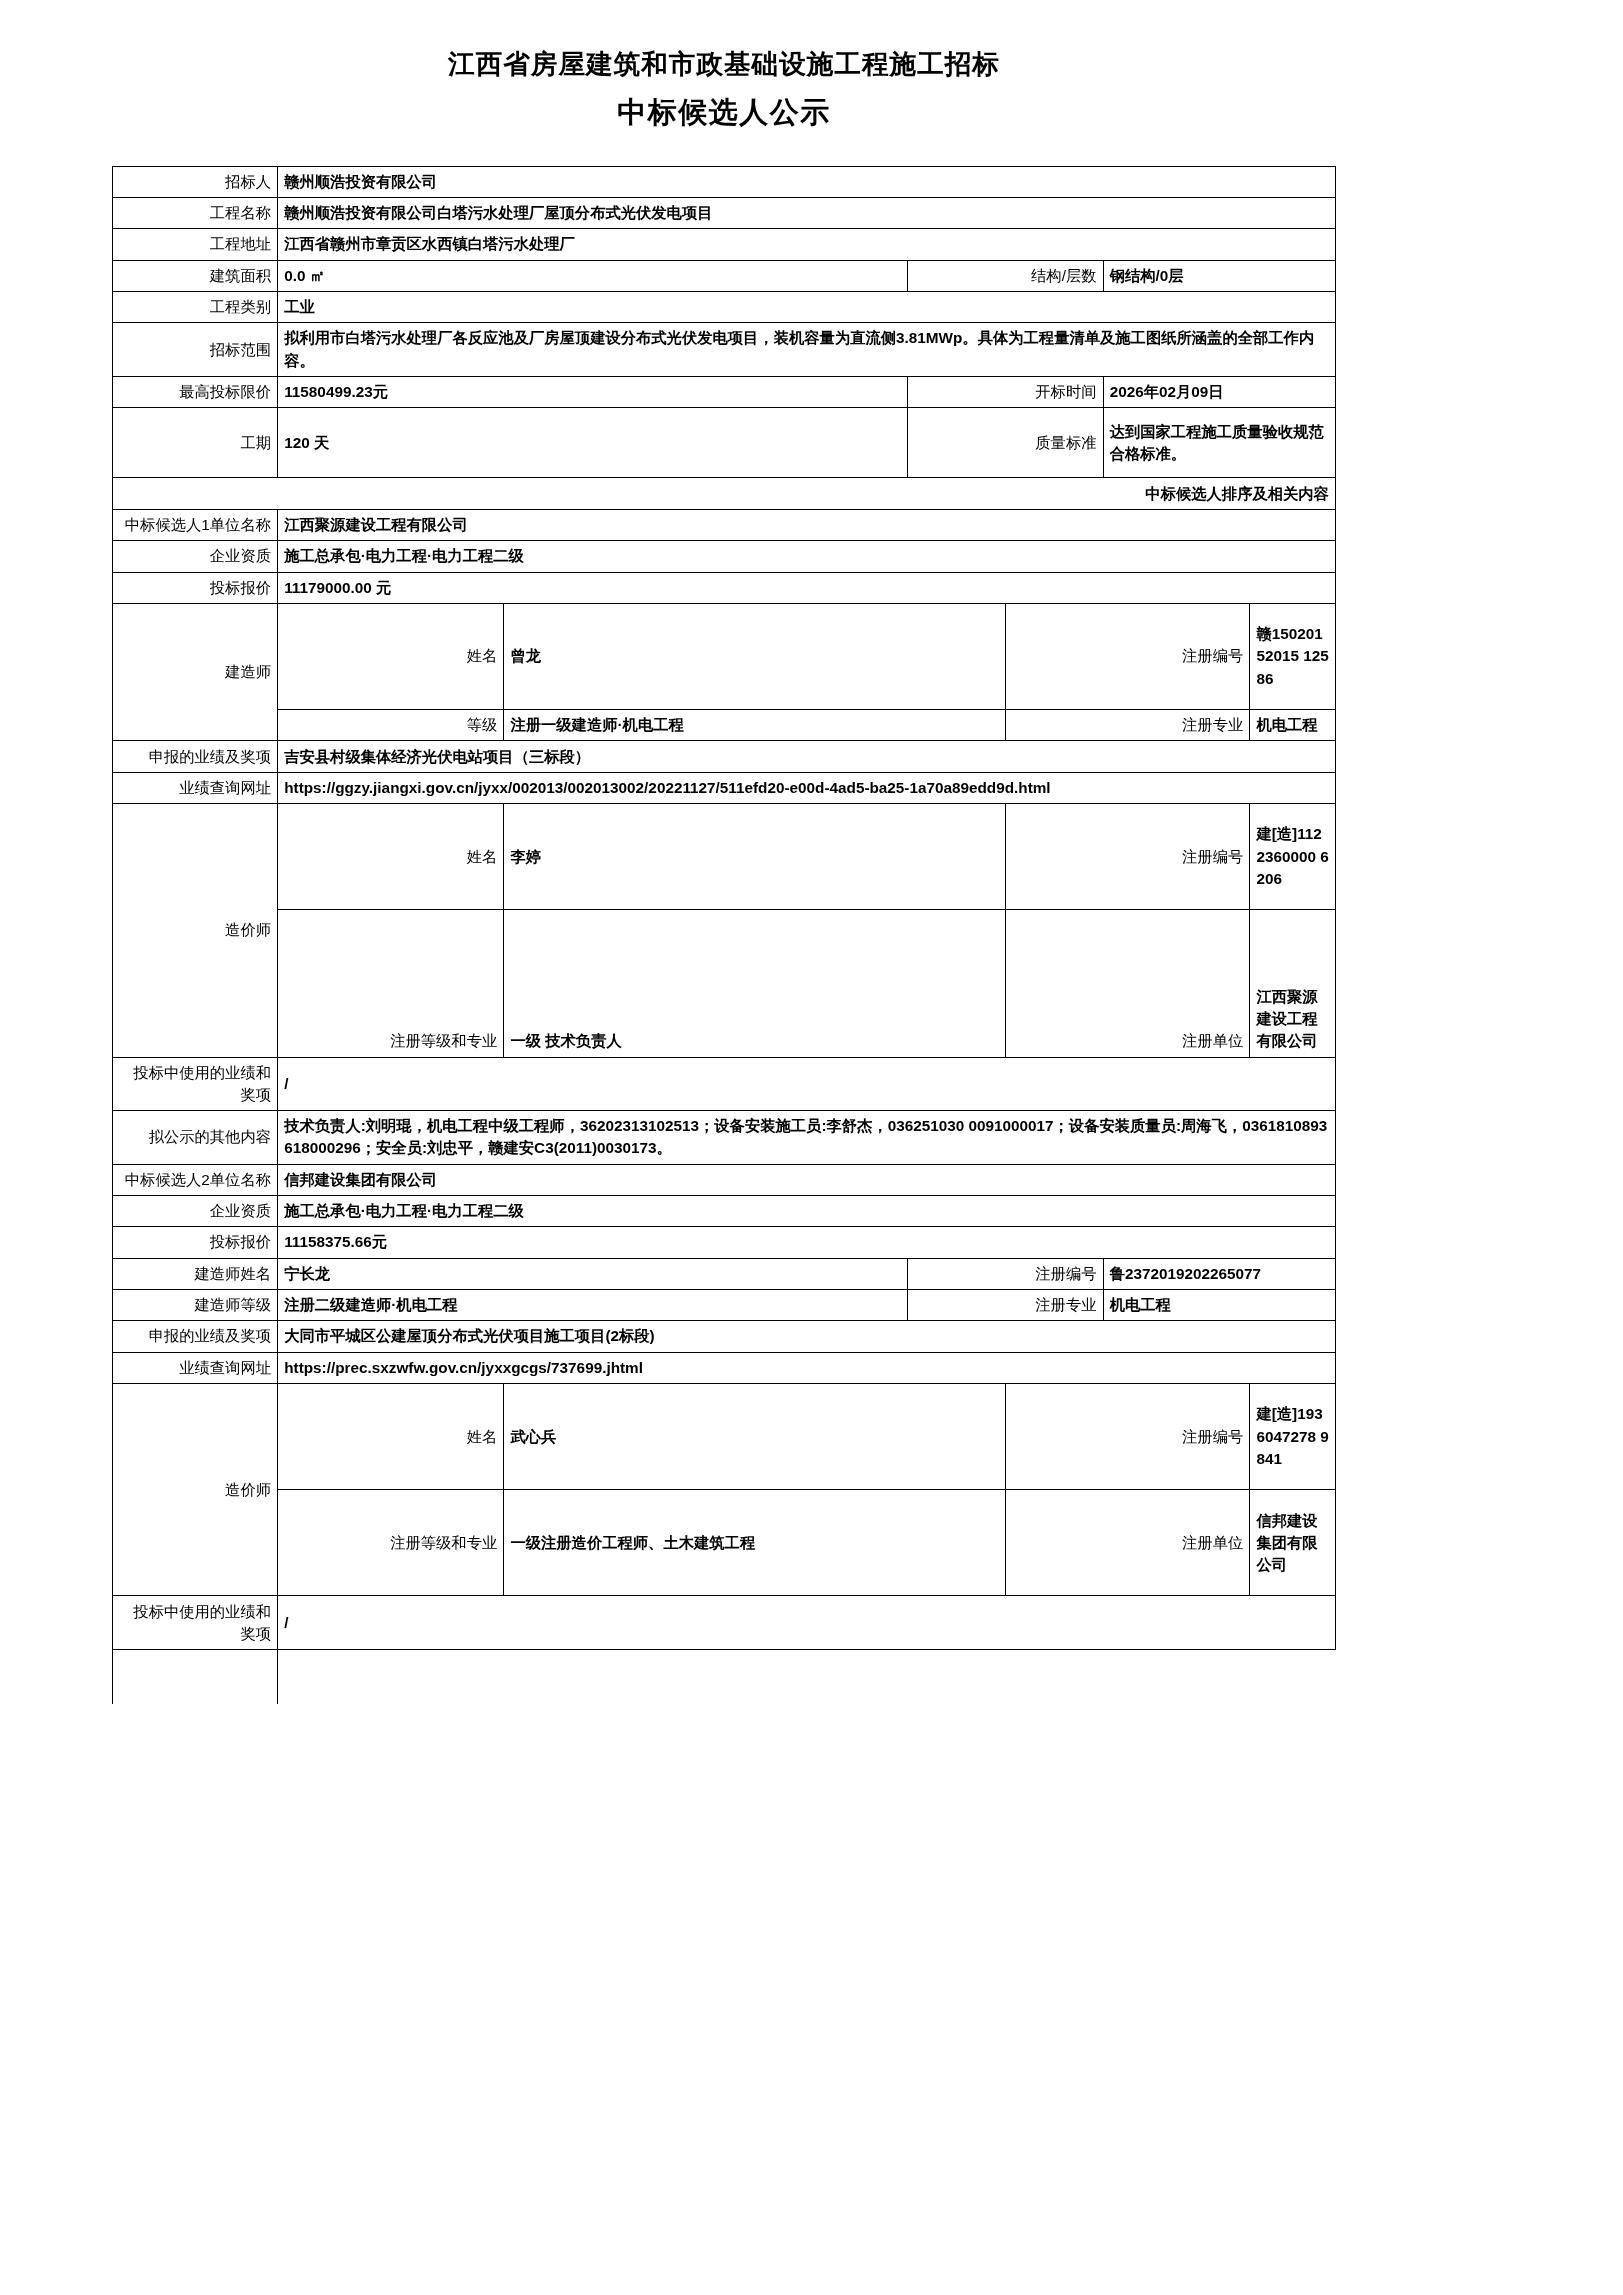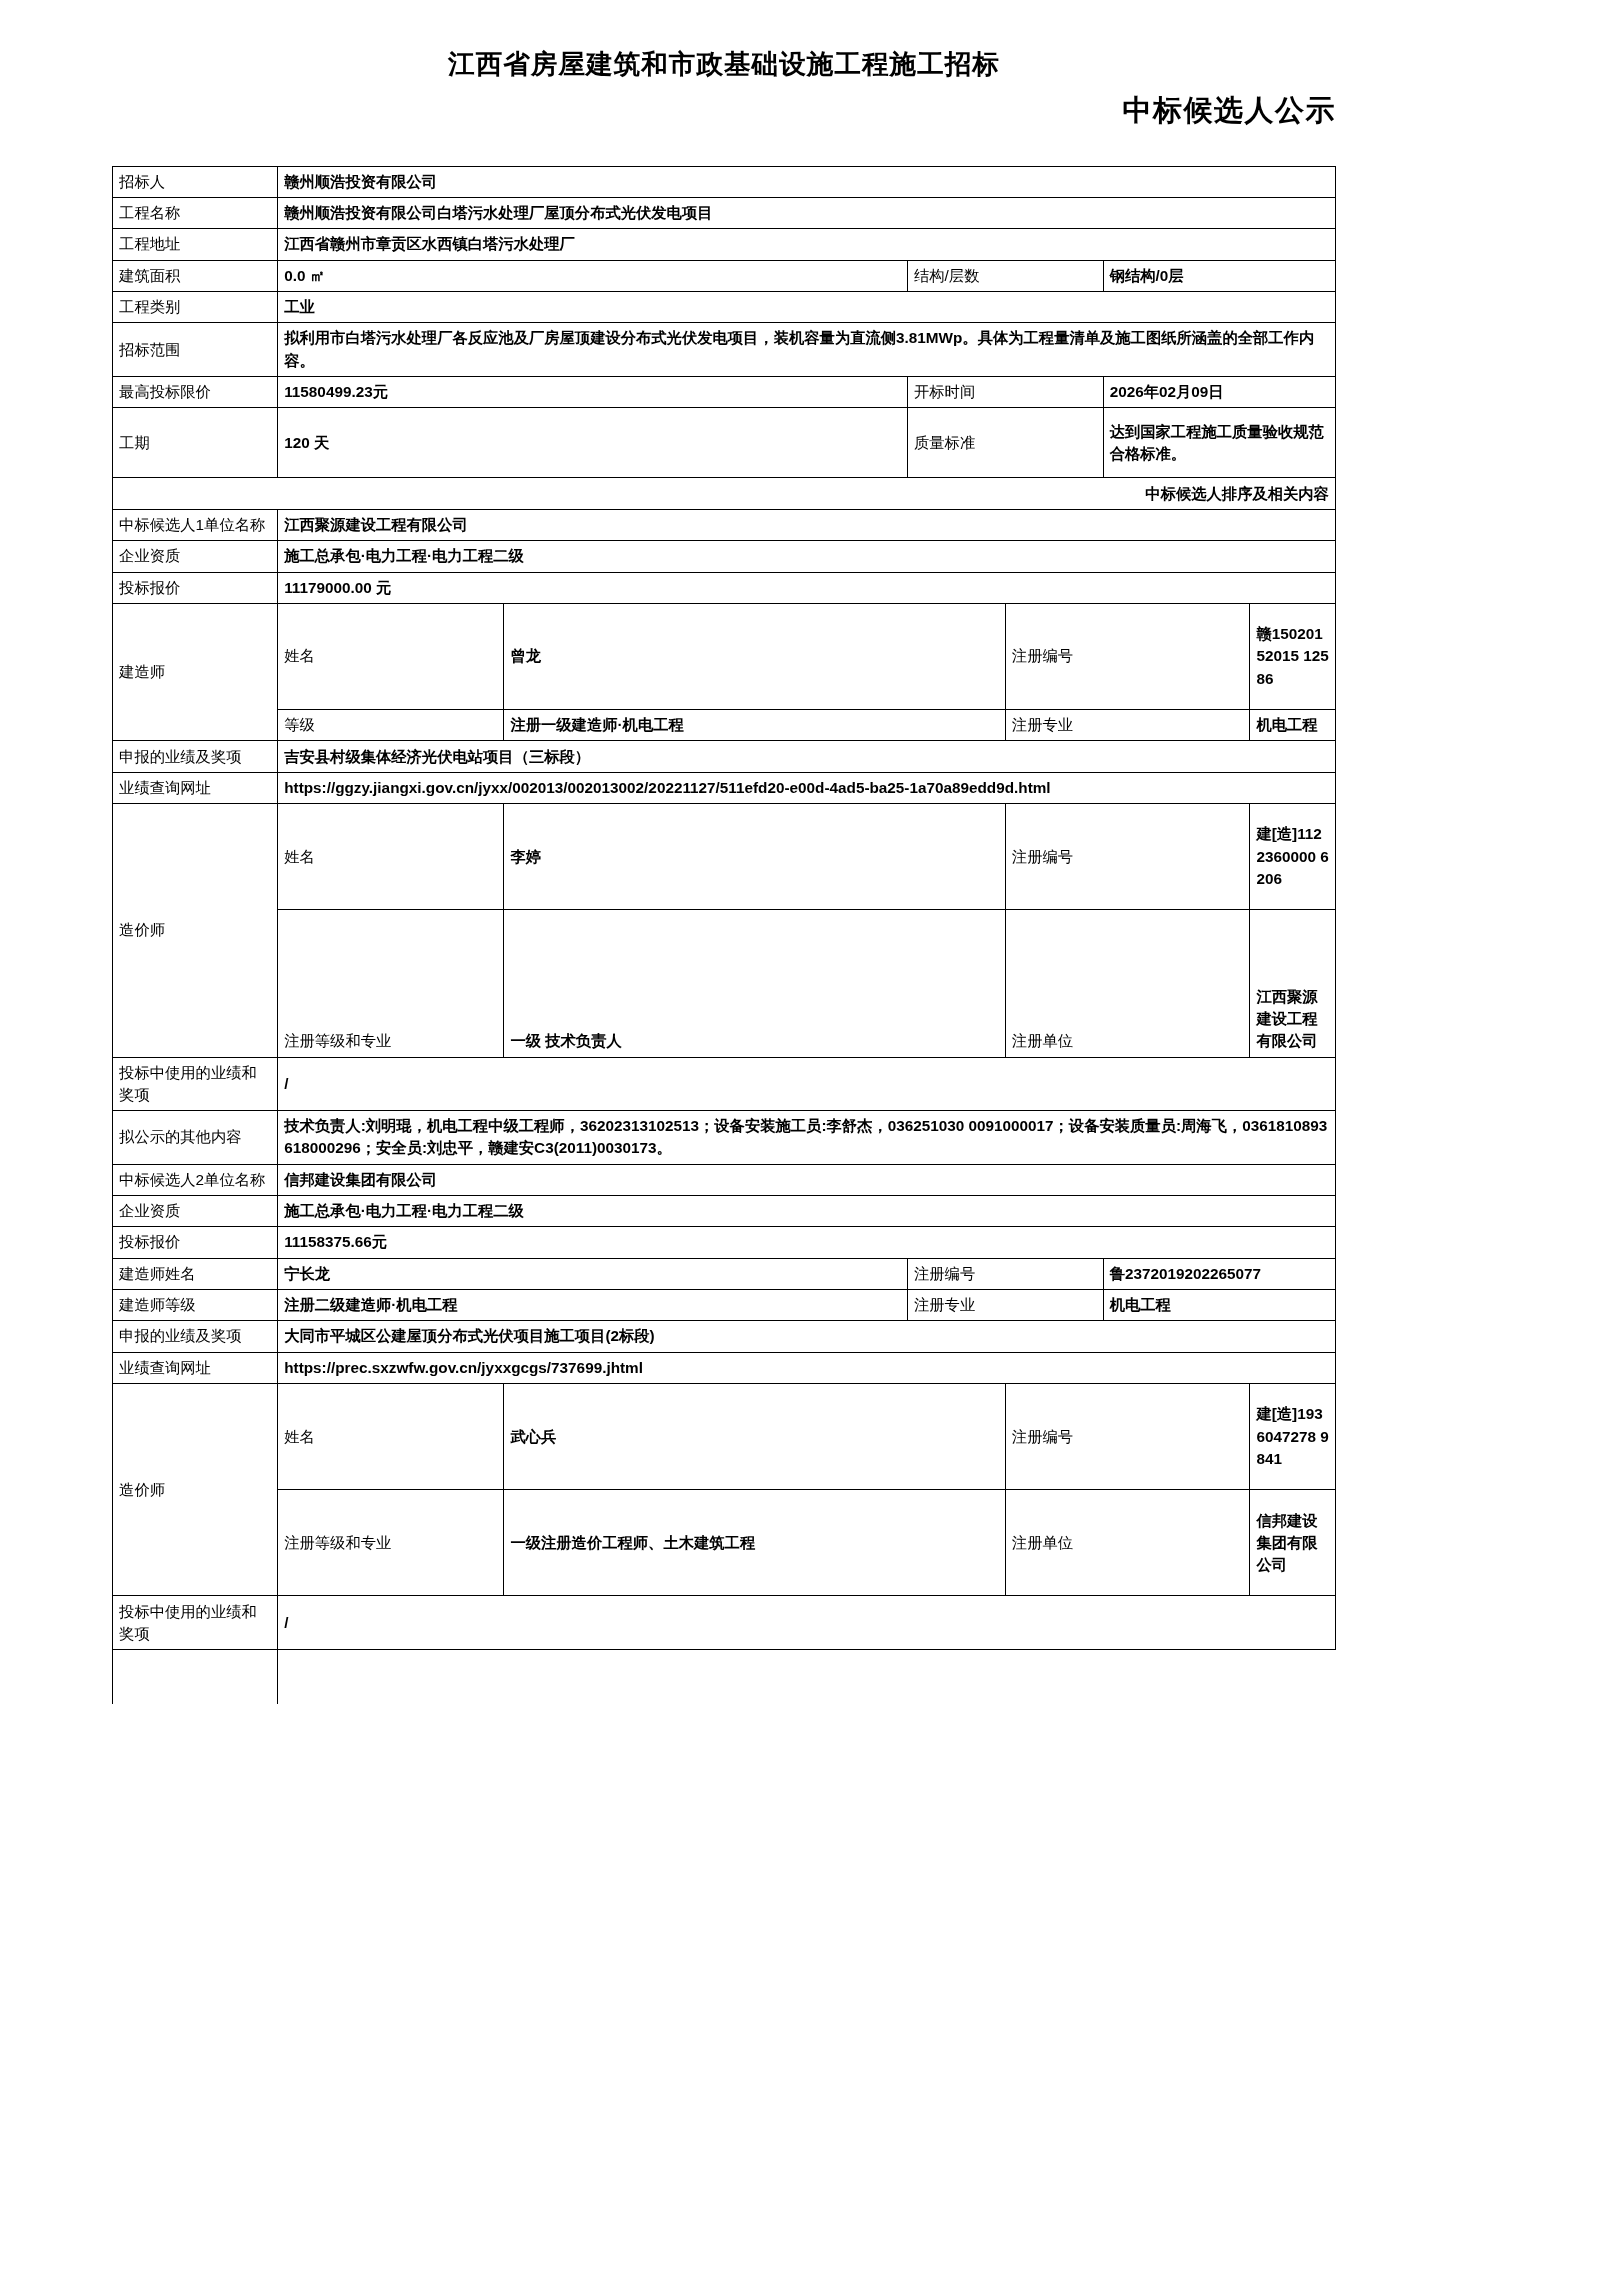--- a/index.html
+++ b/index.html
@@ -27,39 +27,39 @@
     letter-spacing: 1px;
     line-height: 1.35;
     font-family: "DejaVu Serif", "Liberation Serif", serif;
   }
   .title-sub {
     font-size: 29px;
     font-weight: bold;
     letter-spacing: 1.5px;
     line-height: 1.5;
     margin-top: 9.2px;
-    font-family: Liberation Mono, monospace;
-    text-align: right;
+    font-family: Liberation Sans, sans-serif;
   }
   table.doc {
     border-collapse: collapse;
     width: 100%;
     table-layout: fixed;
   }
   table.doc td {
     border: 1px solid #000000;
     padding: 4.1px 6.1px;
     font-size: 15.3px;
     line-height: 1.45;
     vertical-align: middle;
     word-wrap: break-word;
     word-break: break-all;
   }
   td.lbl {
     font-size: 15.3px;
+    text-align: right;
   }
   td.val {
     font-size: 15.3px;
     font-weight: bold;
   }
   td.bold {
     font-weight: bold;
   }
   td.section {
     text-align: right;

